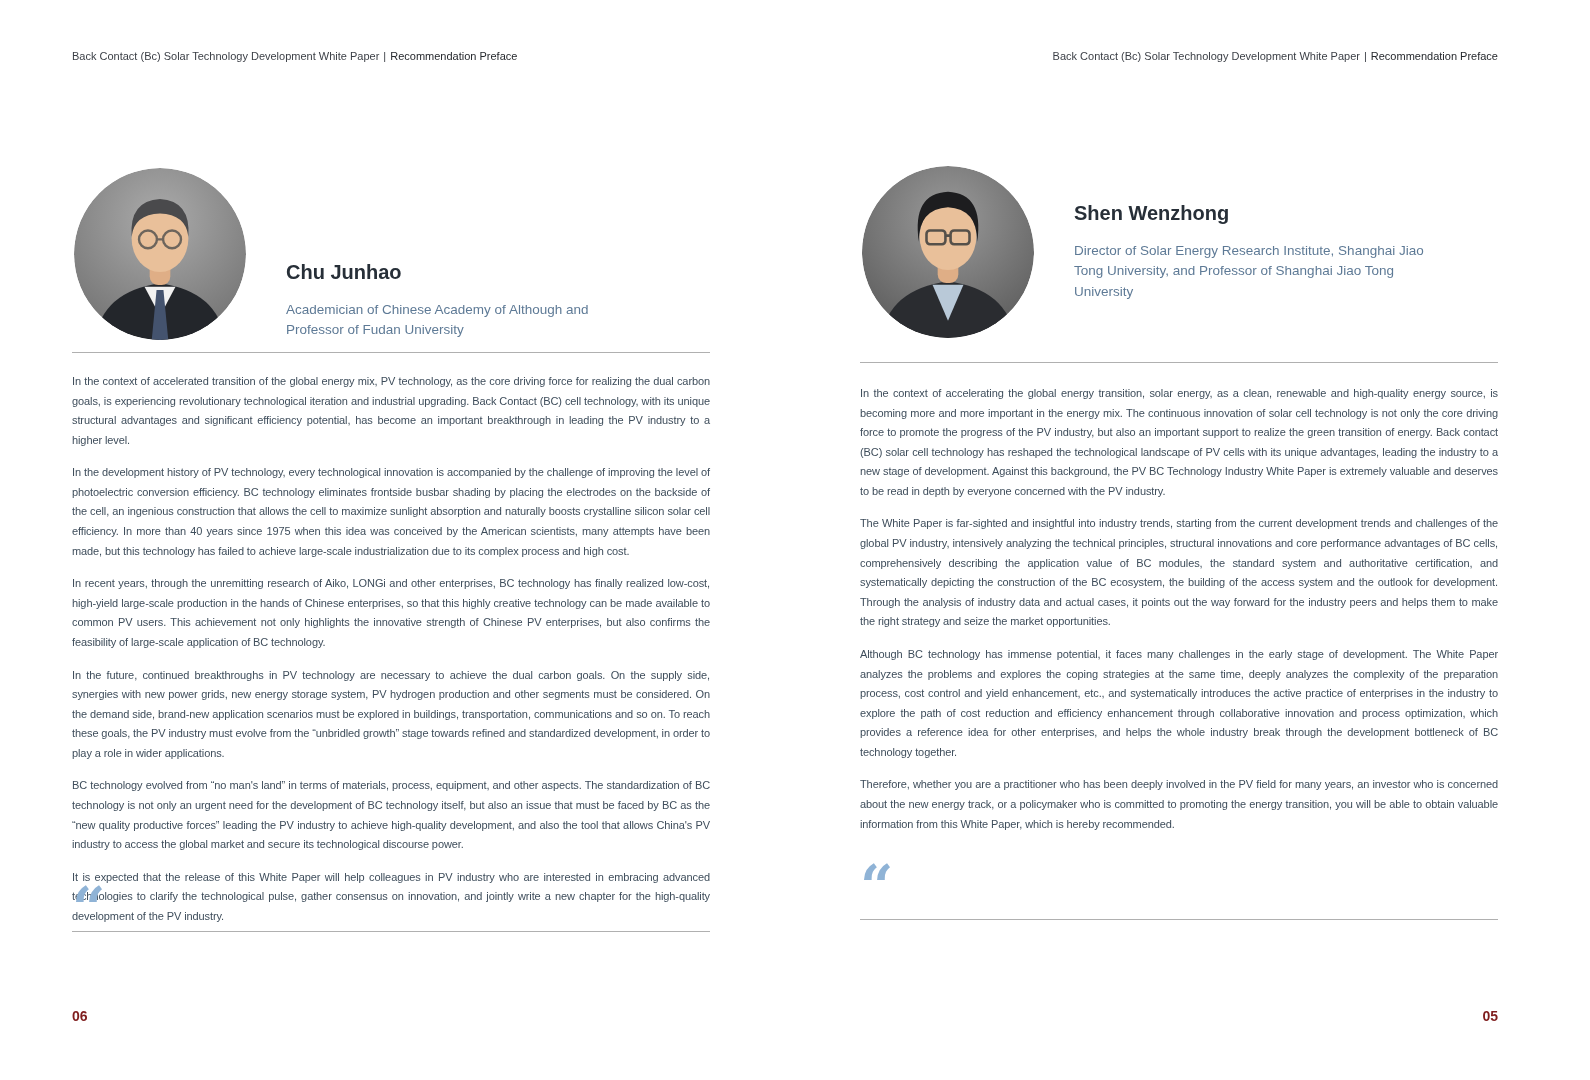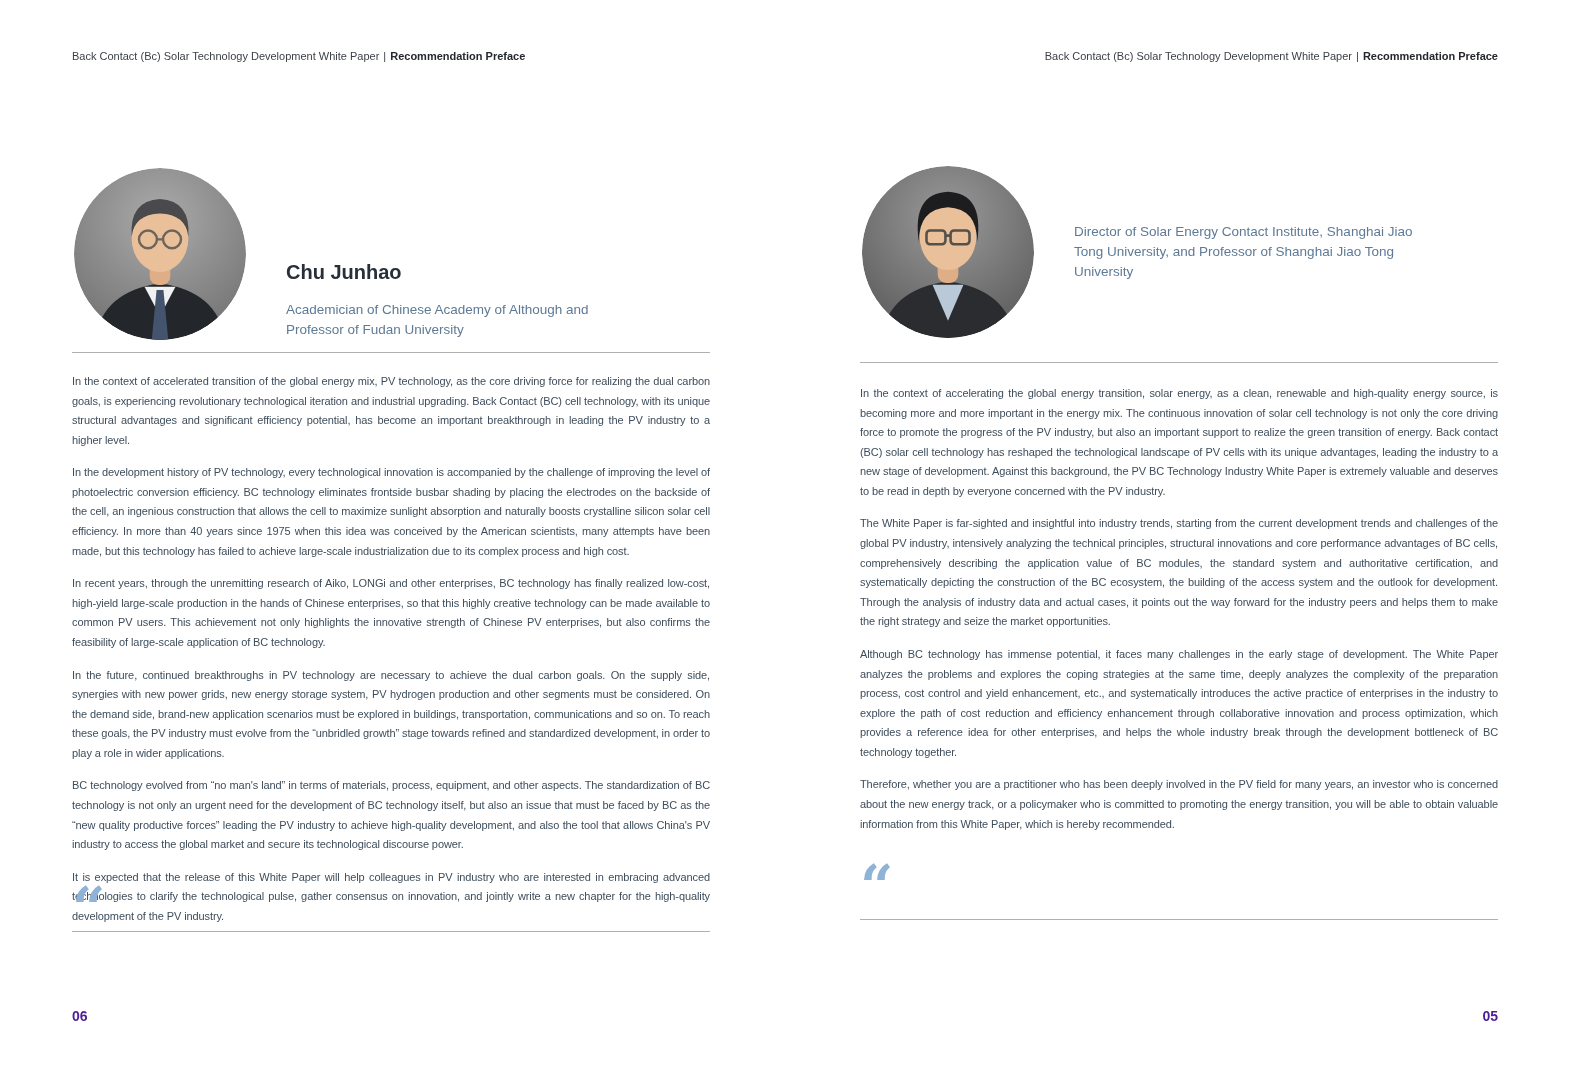--- a/index.html
+++ b/index.html
@@ -6,21 +6,21 @@
   .spread{
     position:relative;width:1590px;height:1080px;background:#ffffff;
     font-family:"Liberation Sans",sans-serif;overflow:hidden;color:#3e4d5b;
   }
   .page{position:absolute;top:0;height:1080px;width:638px;}
   .page-left{left:72px;}
   .page-right{left:860px;}
 
   .running-header{position:absolute;top:50px;font-size:11px;color:#3b3f46;white-space:nowrap;}
   .running-header .sep{margin:0 4px;color:#3b3f46;}
-  .running-header .section{font-weight:700;color:#25282d;}
+  .running-header .section{font-weight:400;color:#25282d;}
   .header-right{right:0;text-align:right;}
 
   .profile{position:absolute;display:flex;align-items:center;}
   .profile-left{top:168px;left:2px;align-items:flex-end;}
   .profile-right{top:166px;left:2px;}
   .avatar{width:172px;height:172px;border-radius:50%;overflow:hidden;flex:0 0 auto;}
   .avatar svg{display:block;width:100%;height:100%;}
   .person-meta{margin-left:40px;}
   .person-name{font-size:20px;font-weight:700;color:#272f38;margin:0 0 16px 0;}
   .person-title{font-size:13.5px;color:#5e7a96;line-height:1.5;margin:0;}
@@ -42,21 +42,21 @@
   }
 
   .quote-mark{
     position:absolute;left:0;height:44px;
     font-family:"DejaVu Serif",serif;font-weight:700;font-size:58px;line-height:0.82;
     color:#8fb3d6;user-select:none;
   }
   .quote-left{top:886px;}
   .quote-right{top:864px;}
 
-  .page-number{position:absolute;top:1008px;font-size:14px;font-weight:700;color:#4c1d95;}
+  .page-number{position:absolute;top:1008px;font-size:14px;font-weight:700;color:#7f1d1d;}
   .pn-left{left:0;}
   .pn-right{right:0;}
 </style>
 </head>
 <body>
 
 <div class="spread">
 
   <div class="page page-left">
 
@@ -141,21 +141,22 @@
             <path d="M33 44 Q29 16 50 15 Q71 16 67 44 Q67 25 50 24 Q33 25 33 44 Z" fill="#1d1d1f"></path>
             <g stroke="#55504a" stroke-width="1.5" fill="none">
               <rect x="37.5" y="37.5" width="11" height="8" rx="2"></rect>
                 <rect x="51.5" y="37.5" width="11" height="8" rx="2"></rect>
                 <path d="M48.5 40.5 L51.5 40.5"></path>
             </g>
           </g>
         </svg>
       </div>
       <div class="person-meta">
-        <p class="person-title title-right">Director of Solar Energy Contact Institute, Shanghai Jiao Tong University, and Professor of Shanghai Jiao Tong University</p>
+        <div class="person-name">Shen Wenzhong</div>
+        <p class="person-title title-right">Director of Solar Energy Research Institute, Shanghai Jiao Tong University, and Professor of Shanghai Jiao Tong University</p>
       </div>
     </div>
 
     <div class="rule rule-top-right"></div>
 
     <div class="body-copy body-right">
       <p>In the context of accelerating the global energy transition, solar energy, as a clean, renewable and high-quality energy source, is becoming more and more important in the energy mix. The continuous innovation of solar cell technology is not only the core driving force to promote the progress of the PV industry, but also an important support to realize the green transition of energy. Back contact (BC) solar cell technology has reshaped the technological landscape of PV cells with its unique advantages, leading the industry to a new stage of development. Against this background, the PV BC Technology Industry White Paper is extremely valuable and deserves to be read in depth by everyone concerned with the PV industry.</p>
       <p>The White Paper is far-sighted and insightful into industry trends, starting from the current development trends and challenges of the global PV industry, intensively analyzing the technical principles, structural innovations and core performance advantages of BC cells, comprehensively describing the application value of BC modules, the standard system and authoritative certification, and systematically depicting the construction of the BC ecosystem, the building of the access system and the outlook for development. Through the analysis of industry data and actual cases, it points out the way forward for the industry peers and helps them to make the right strategy and seize the market opportunities.</p>
       <p>Although BC technology has immense potential, it faces many challenges in the early stage of development. The White Paper analyzes the problems and explores the coping strategies at the same time, deeply analyzes the complexity of the preparation process, cost control and yield enhancement, etc., and systematically introduces the active practice of enterprises in the industry to explore the path of cost reduction and efficiency enhancement through collaborative innovation and process optimization, which provides a reference idea for other enterprises, and helps the whole industry break through the development bottleneck of BC technology together.</p>
       <p>Therefore, whether you are a practitioner who has been deeply involved in the PV field for many years, an investor who is concerned about the new energy track, or a policymaker who is committed to promoting the energy transition, you will be able to obtain valuable information from this White Paper, which is hereby recommended.</p>

